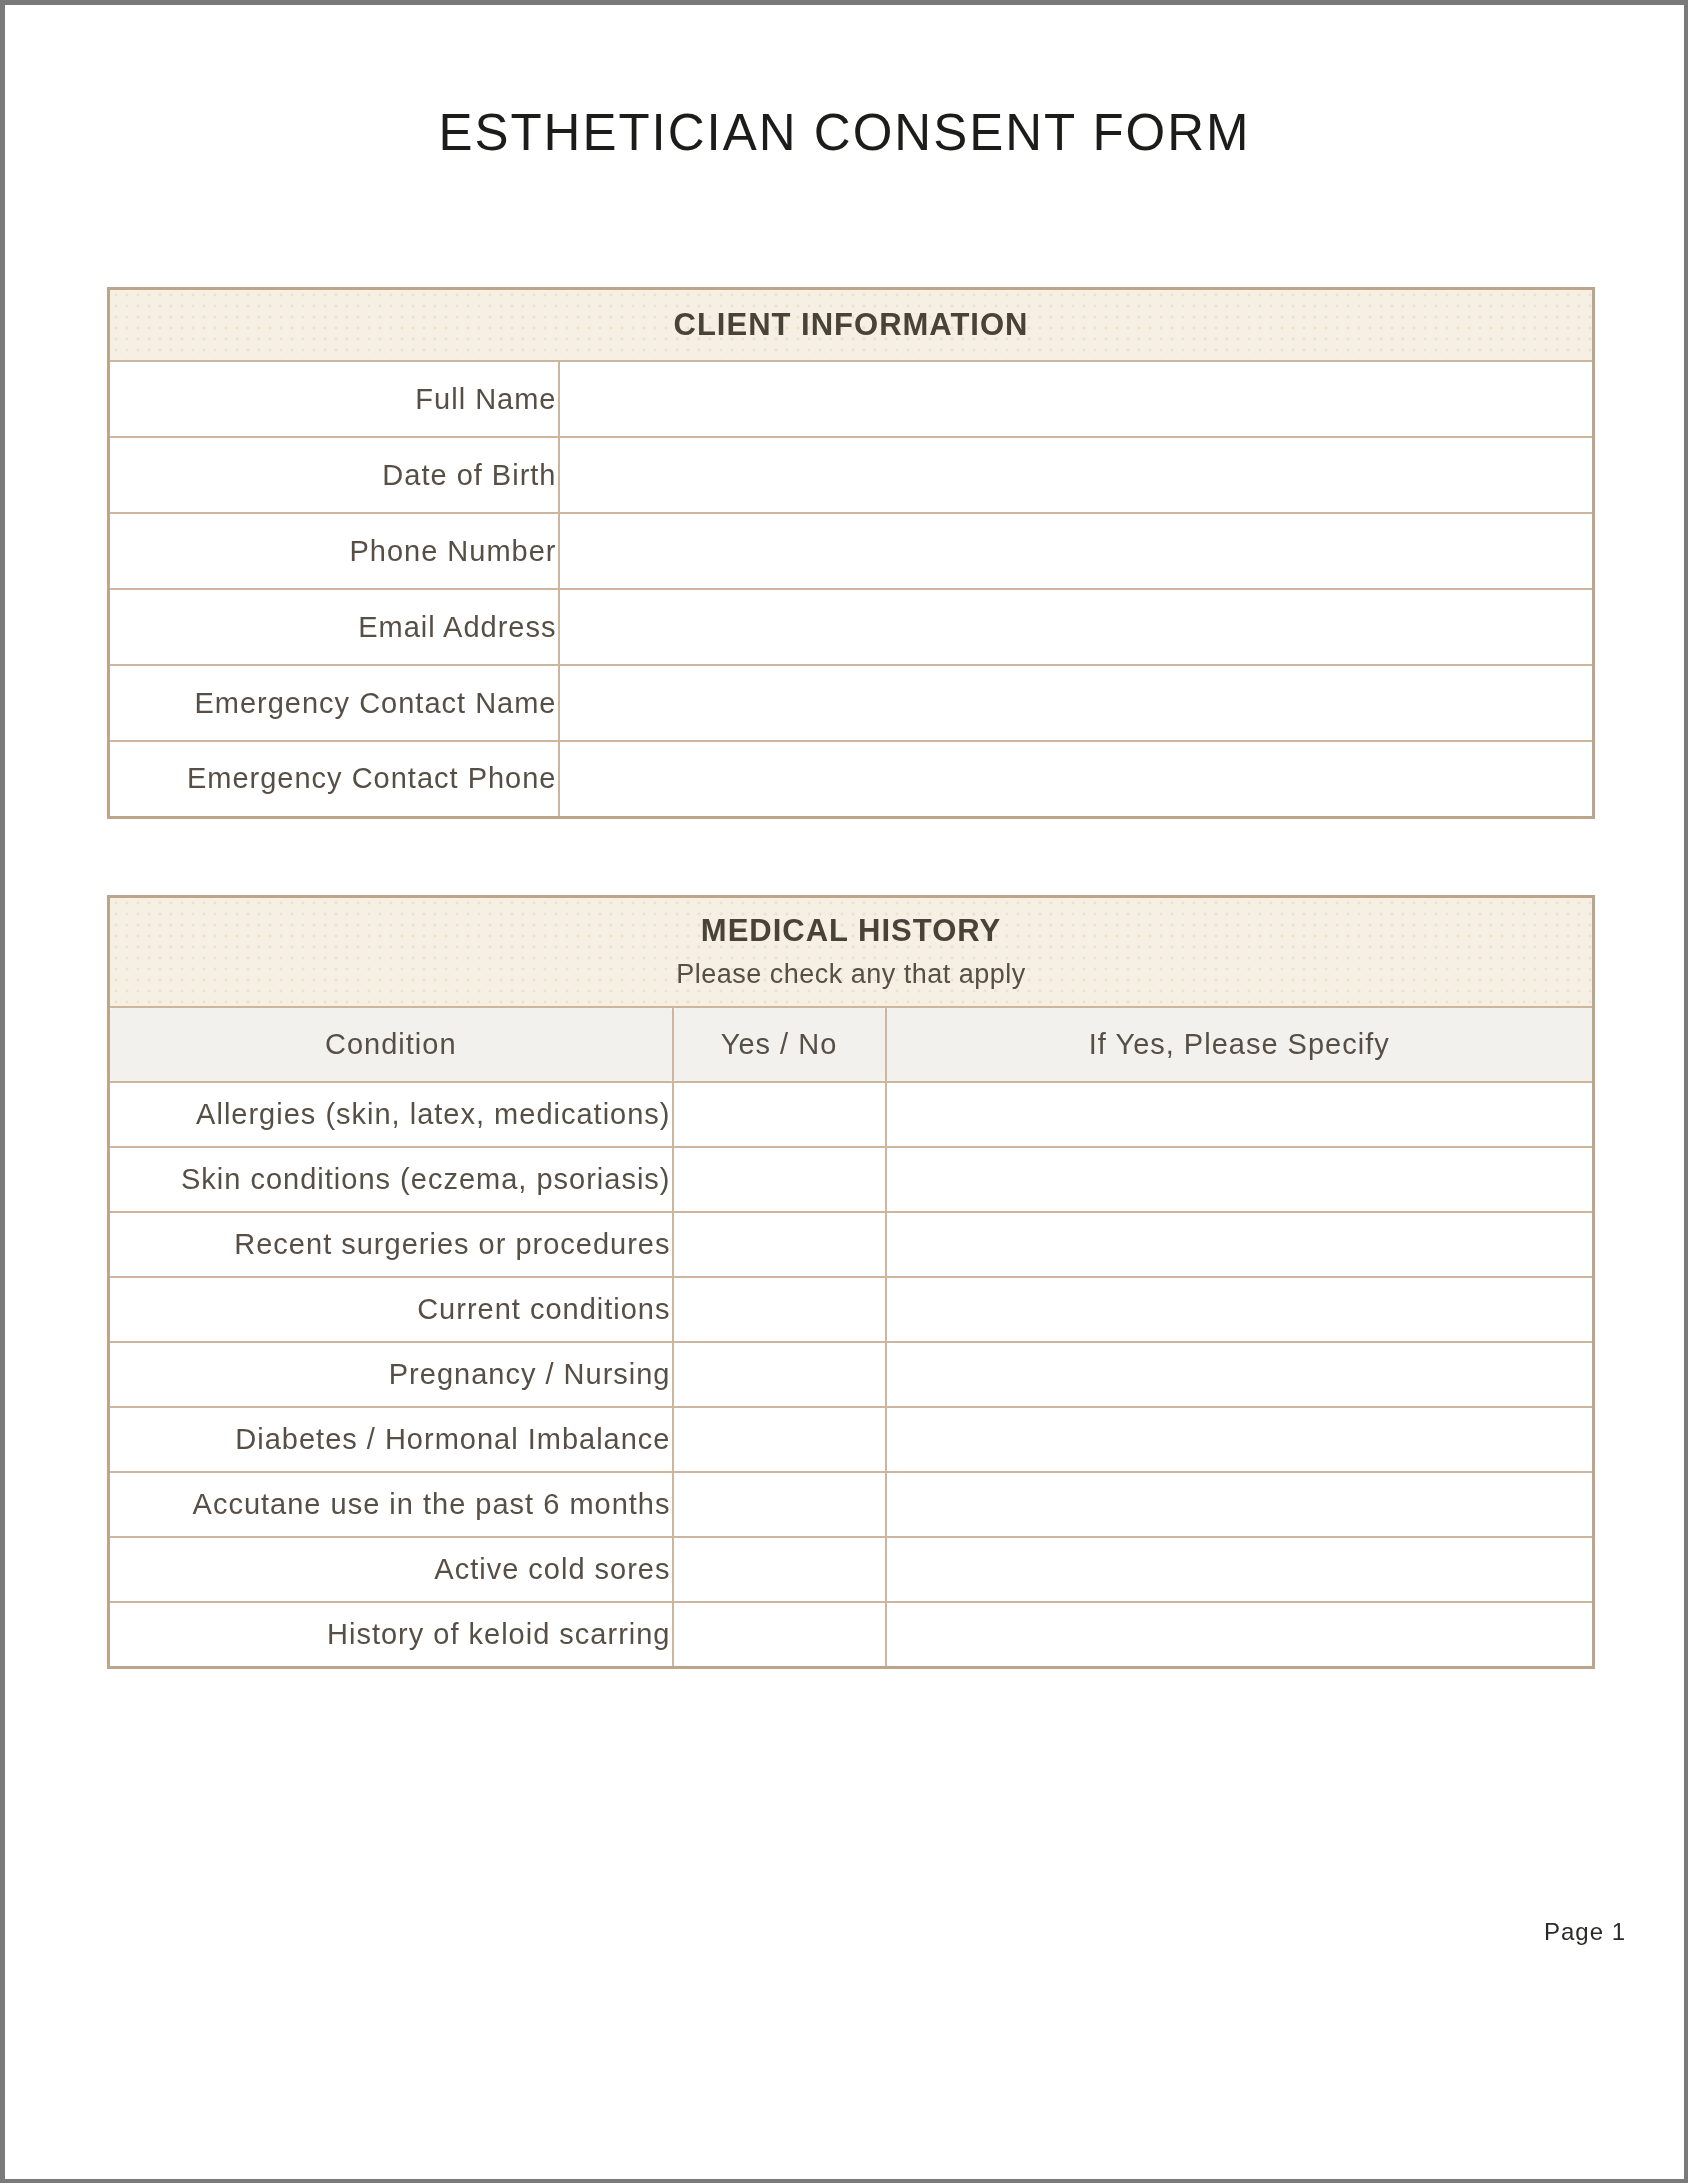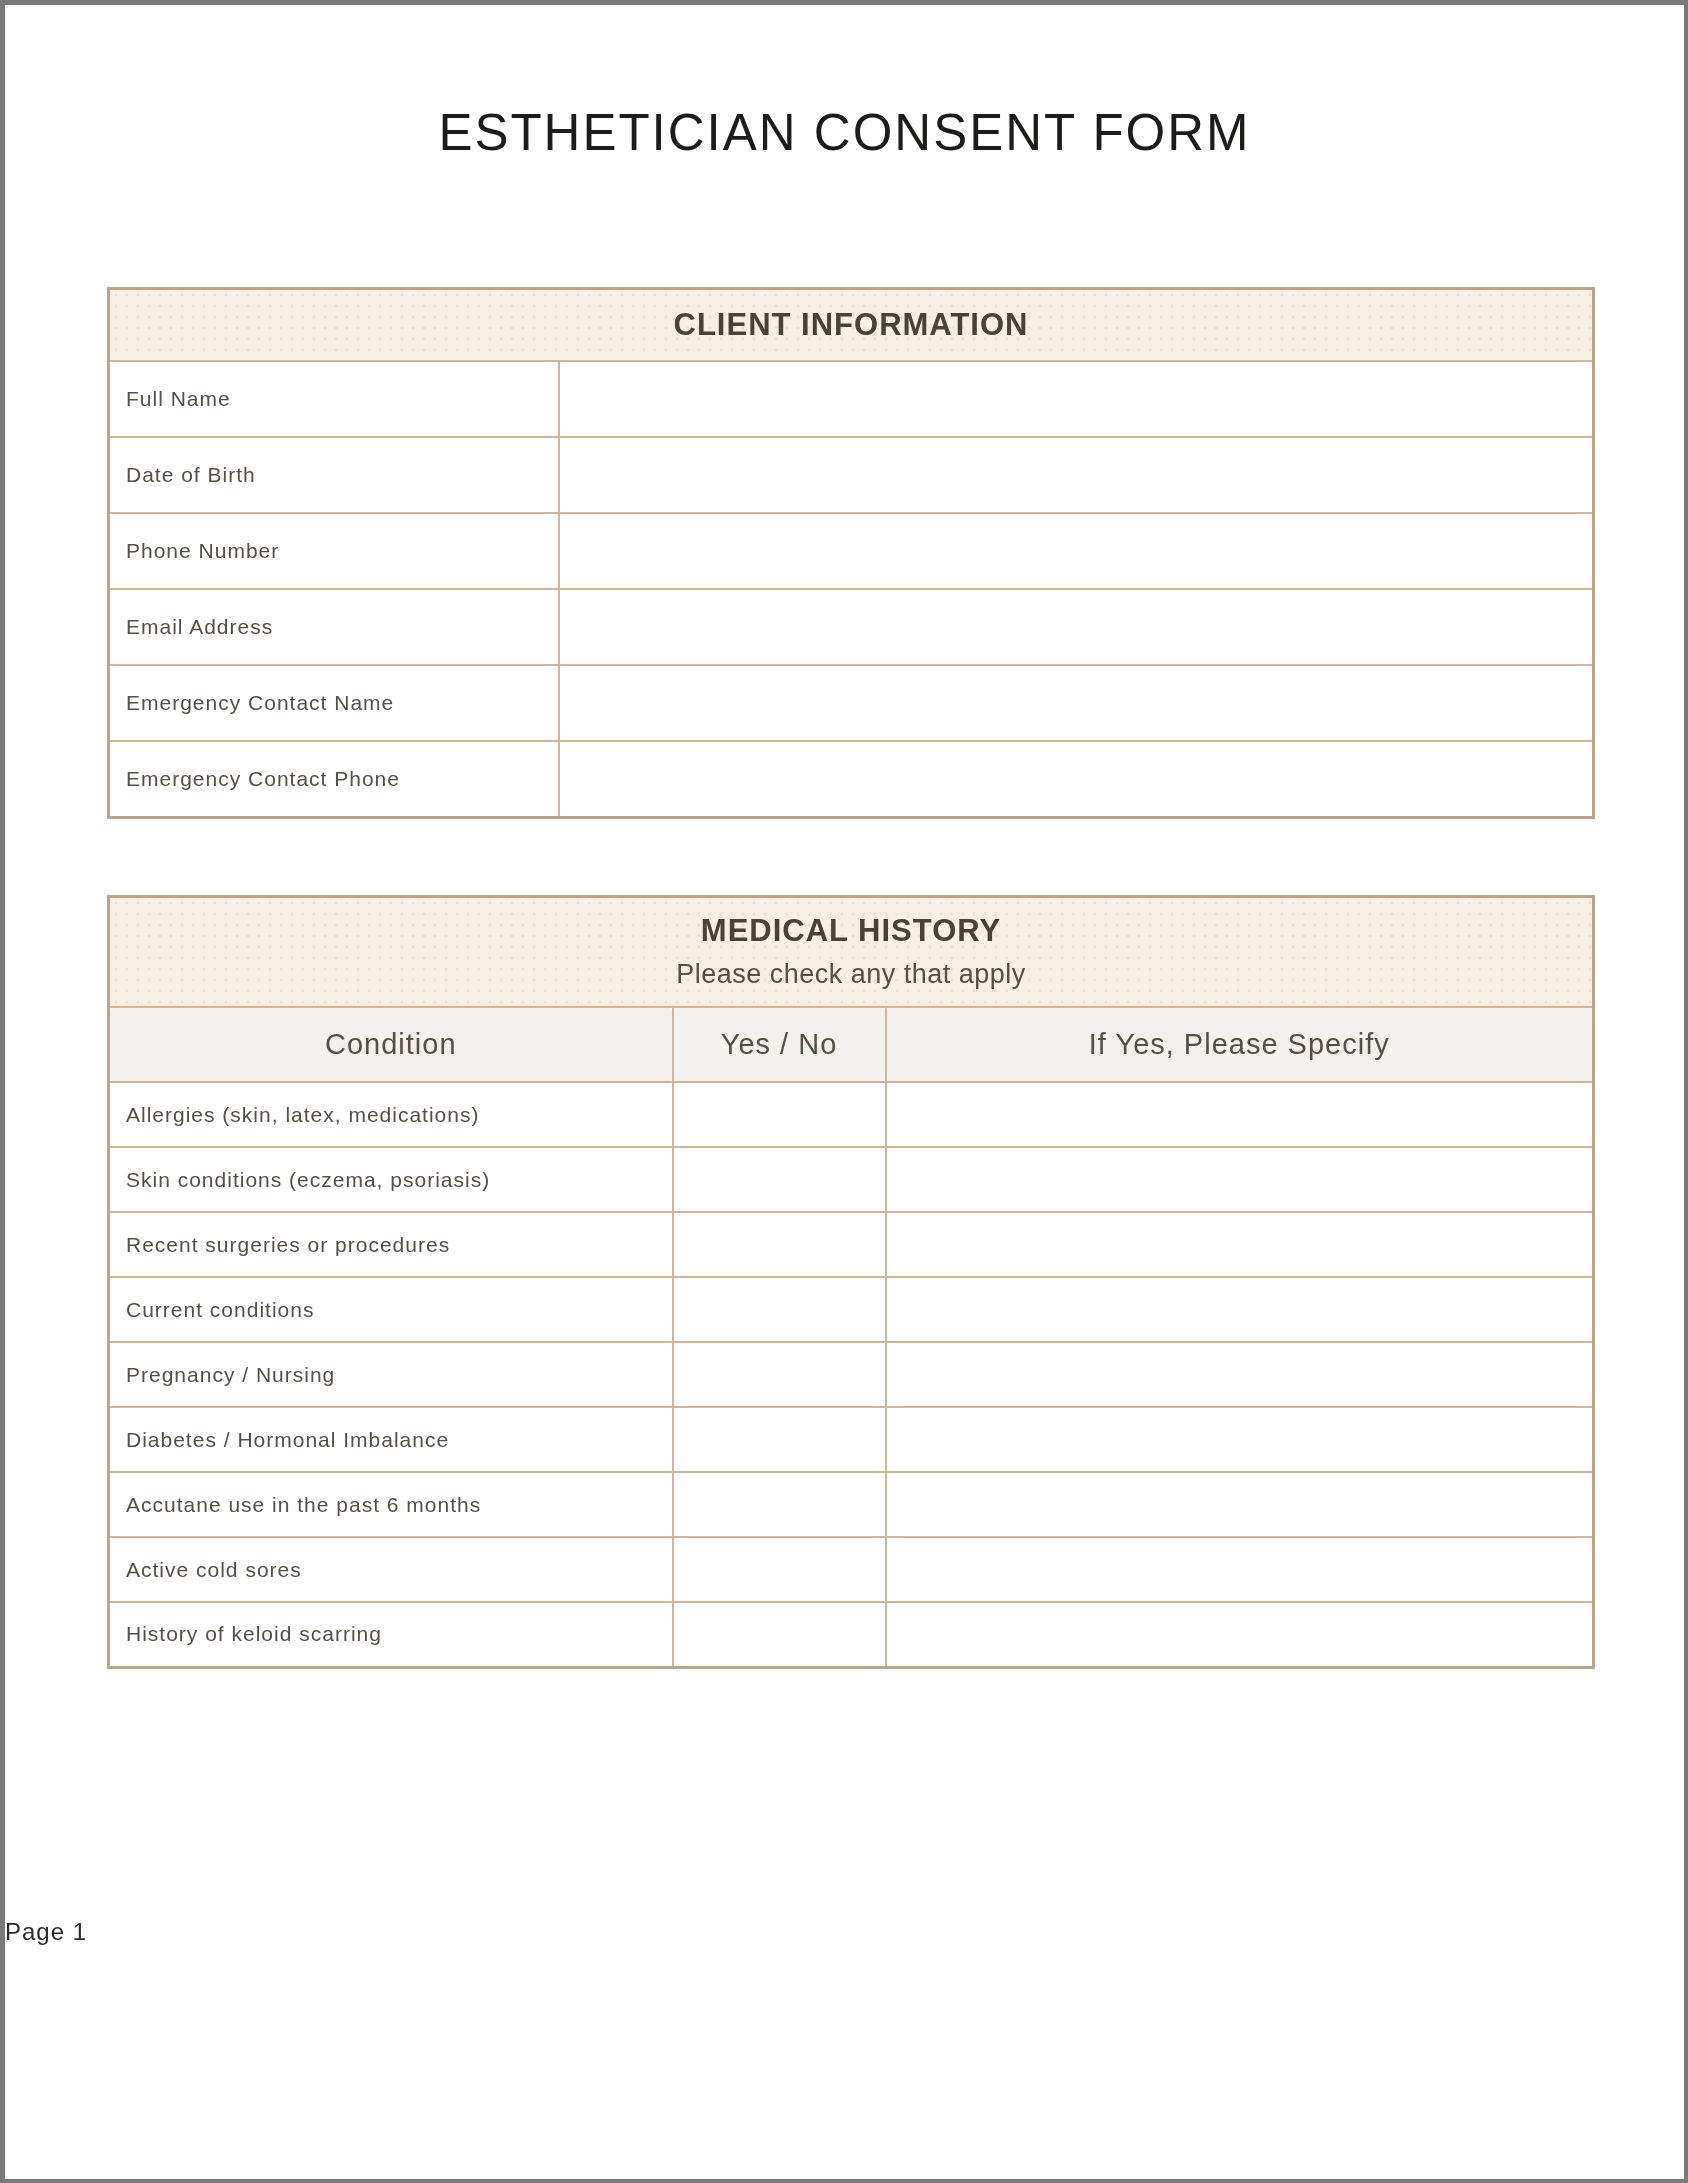--- a/index.html
+++ b/index.html
@@ -58,45 +58,45 @@
   .section-subtitle {
     margin-top: 10px;
     font-weight: normal;
     font-size: 27px;
     letter-spacing: 0.5px;
     color: var(--label-text, #574f45);
   }
   .client-table td { height: 76px; }
   .label-cell {
     padding-left: 16px;
-    text-align: left;
+    text-align: right;
     vertical-align: middle;
-    font-size: 21px;
+    font-size: 29px;
     font-weight: 300;
     letter-spacing: 1px;
     color: var(--label-text, #574f45);
     background: #ffffff;
   }
   .value-cell { background: #ffffff; }
   .columns-row th {
     height: 75px;
     background: var(--column-header-bg, #f2f1ee);
     font-weight: normal;
     font-size: 29px;
     letter-spacing: 1px;
     color: var(--label-text, #574f45);
     text-align: center;
     vertical-align: middle;
     border-radius: 6px;
   }
   .medical-table tbody td { height: 65px; }
   .page-footer {
     margin-top: 249px;
-    padding-right: 103px;
-    text-align: left;
+    padding-right: 58px;
+    text-align: right;
     font-size: 24px;
     letter-spacing: 1px;
     color: #2a2a28;
   }
 </style>
 </head>
 <body>
 
 <div class="page">
 

